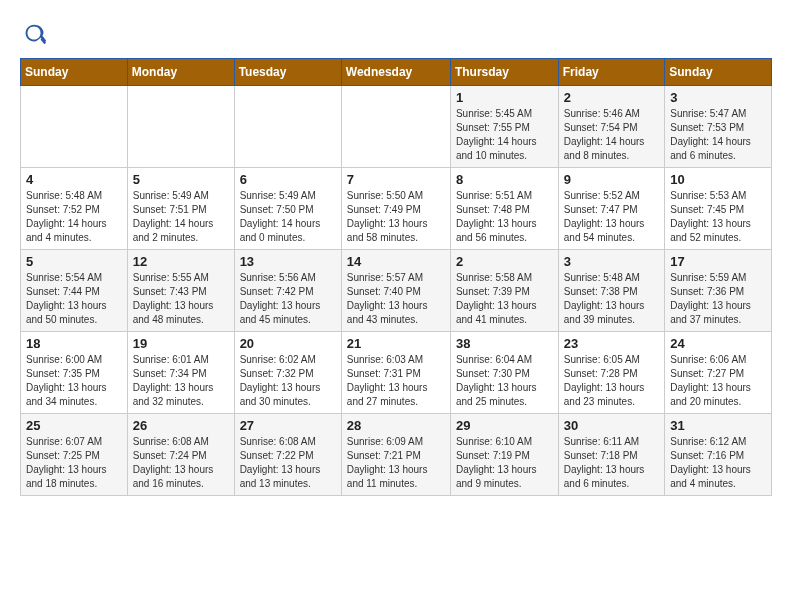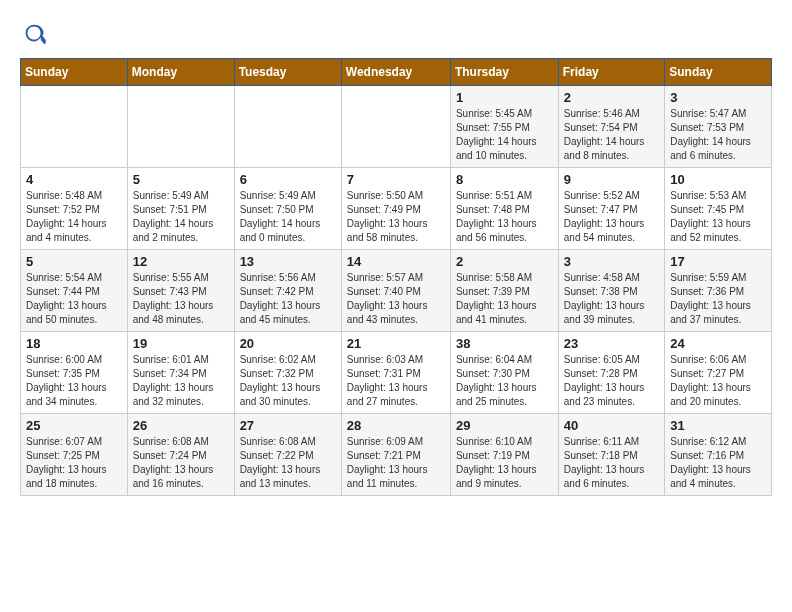--- a/index.html
+++ b/index.html
@@ -229,21 +229,21 @@
         </td>
         <td>
           <div class="day-number">2</div>
           <div class="day-info">Sunrise: 5:58 AM
 Sunset: 7:39 PM
 Daylight: 13 hours
 and 41 minutes.</div>
         </td>
         <td>
           <div class="day-number">3</div>
-          <div class="day-info">Sunrise: 4:58 AM
+          <div class="day-info">Sunrise: 5:48 AM
 Sunset: 7:38 PM
 Daylight: 13 hours
 and 39 minutes.</div>
         </td>
         <td>
           <div class="day-number">17</div>
           <div class="day-info">Sunrise: 5:59 AM
 Sunset: 7:36 PM
 Daylight: 13 hours
 and 37 minutes.</div>
@@ -330,21 +330,21 @@
 and 11 minutes.</div>
         </td>
         <td>
           <div class="day-number">29</div>
           <div class="day-info">Sunrise: 6:10 AM
 Sunset: 7:19 PM
 Daylight: 13 hours
 and 9 minutes.</div>
         </td>
         <td>
-          <div class="day-number">40</div>
+          <div class="day-number">30</div>
           <div class="day-info">Sunrise: 6:11 AM
 Sunset: 7:18 PM
 Daylight: 13 hours
 and 6 minutes.</div>
         </td>
         <td>
           <div class="day-number">31</div>
           <div class="day-info">Sunrise: 6:12 AM
 Sunset: 7:16 PM
 Daylight: 13 hours

